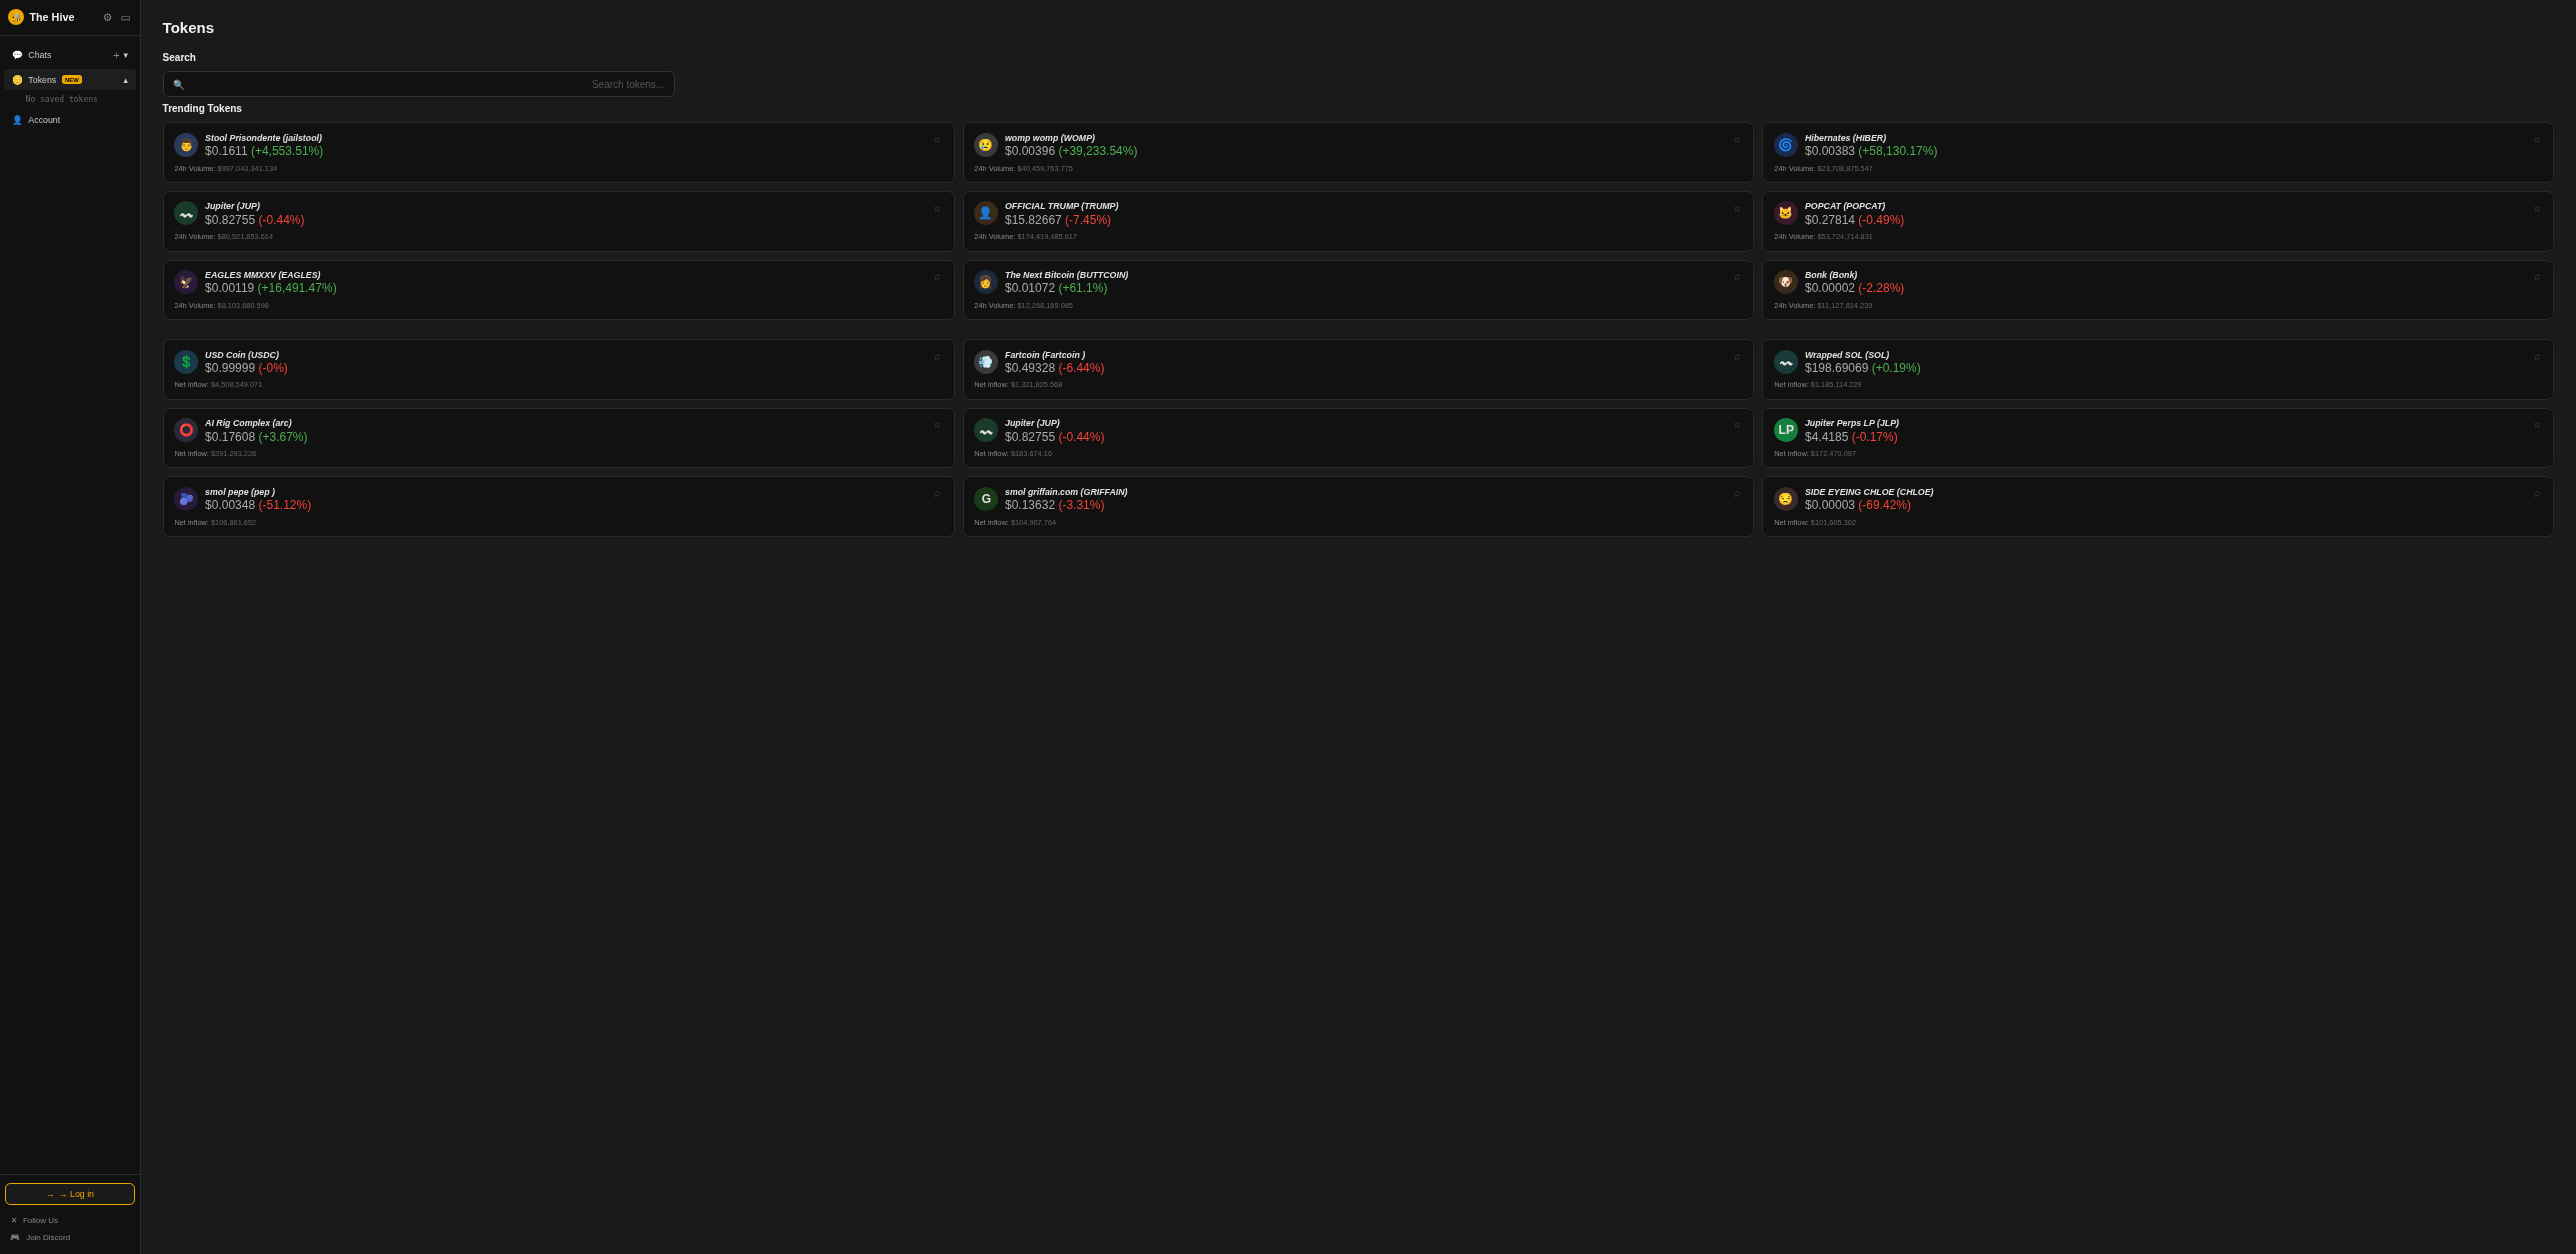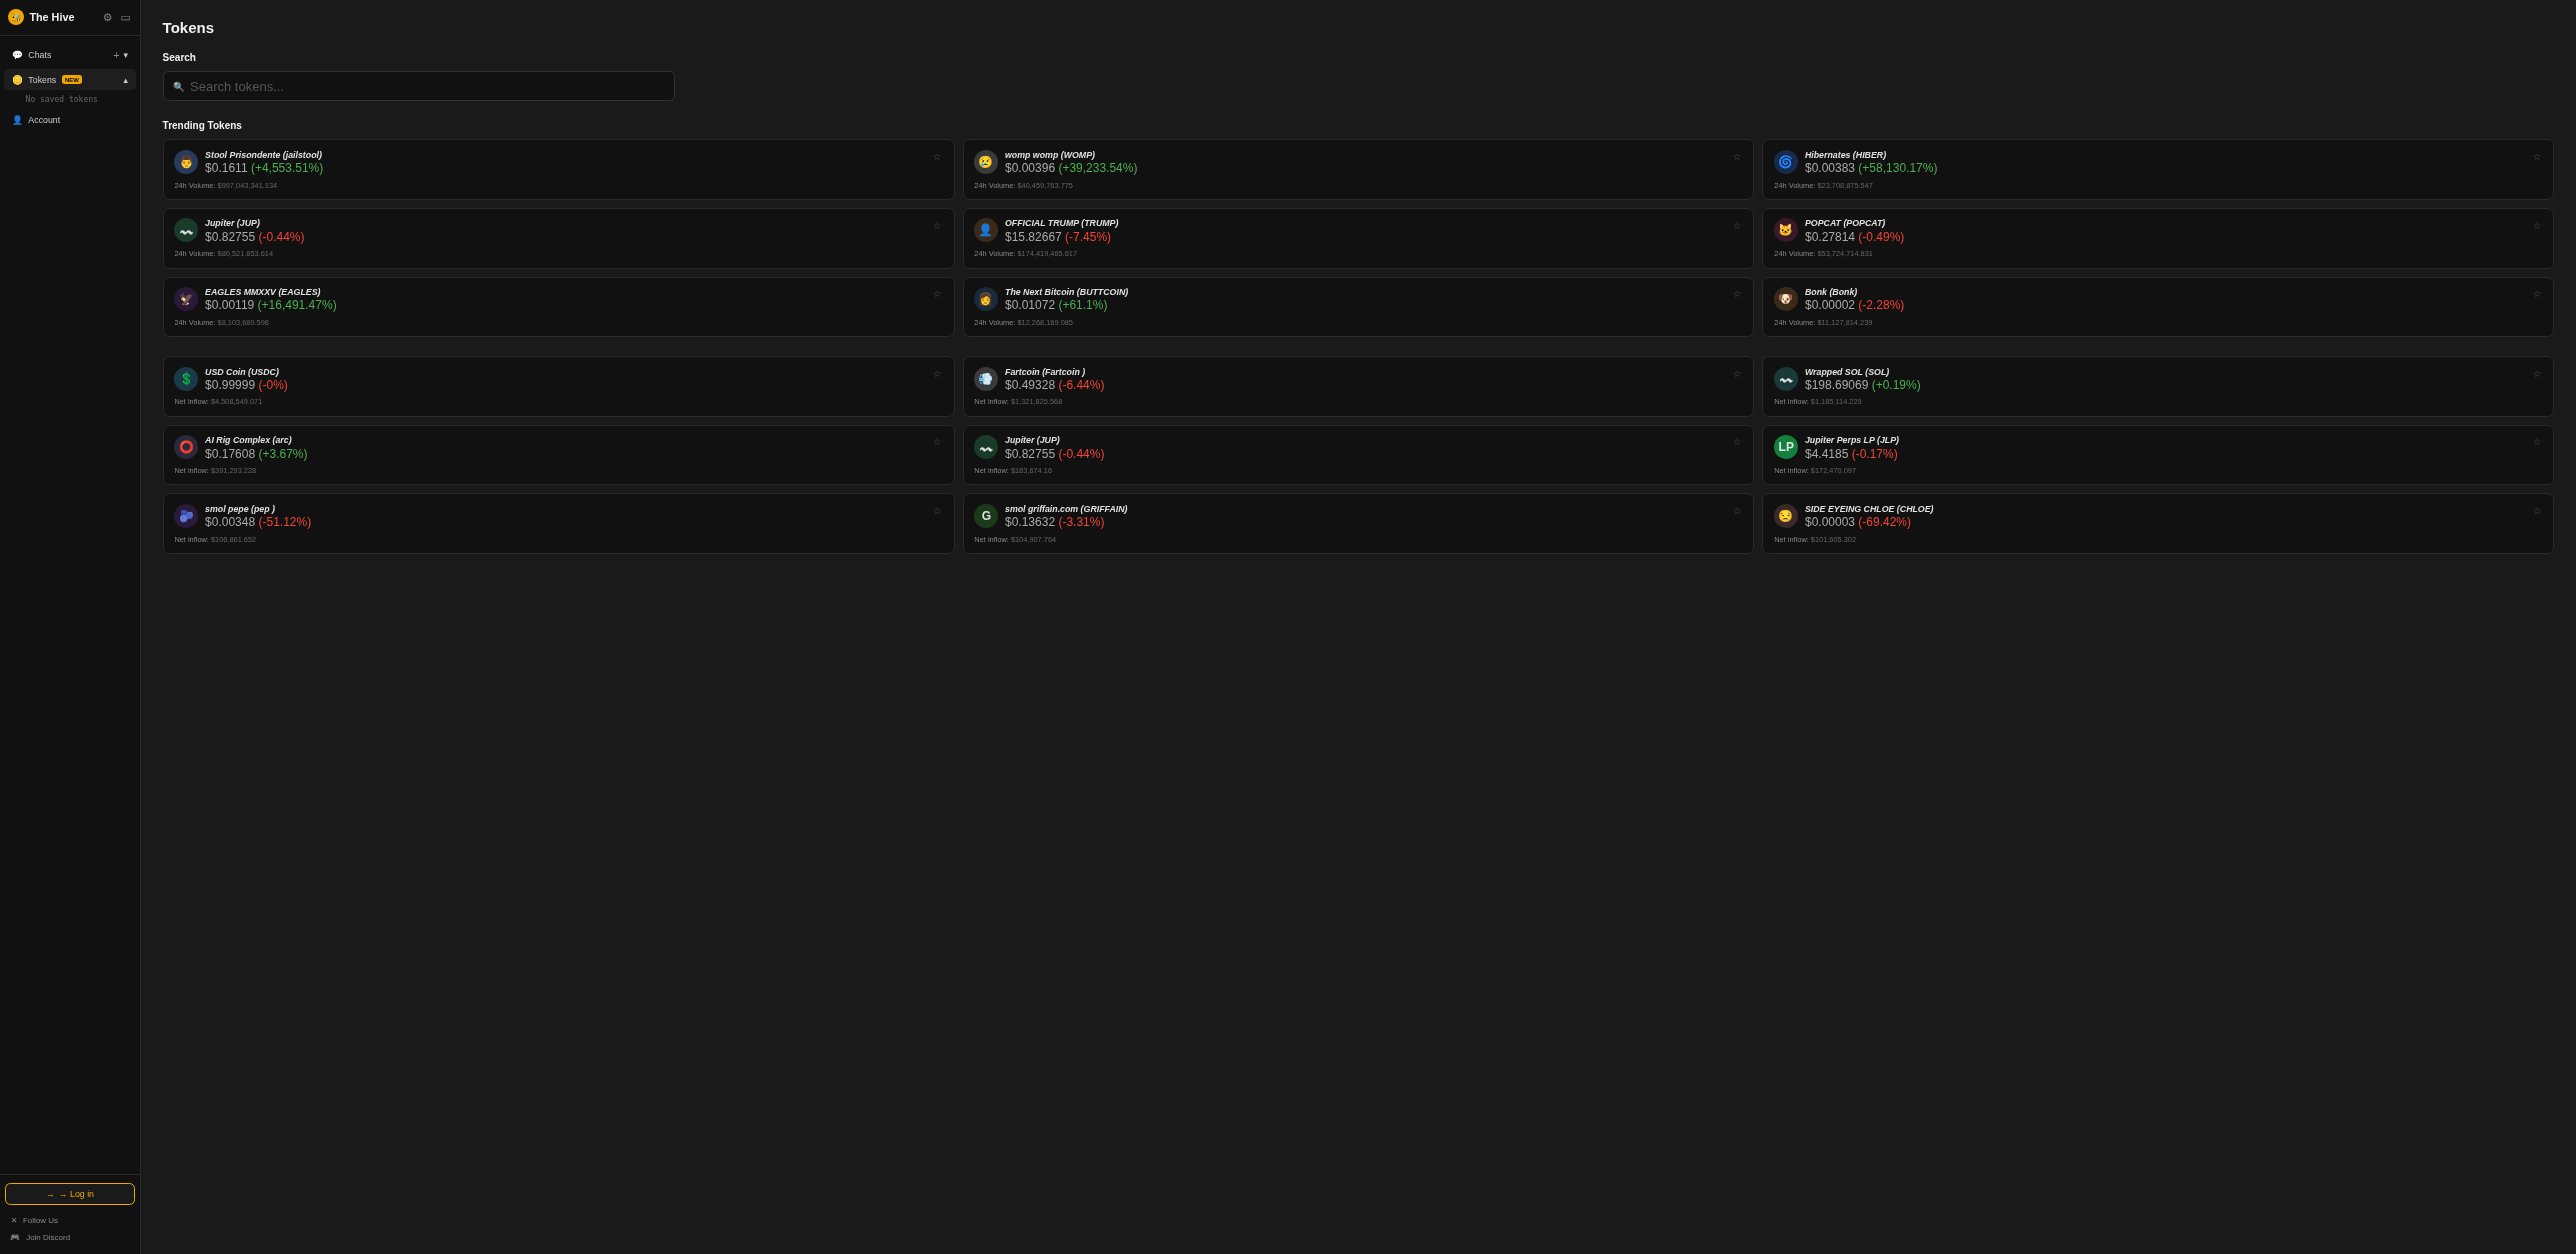--- a/index.html
+++ b/index.html
@@ -147,43 +147,44 @@
       margin-bottom: 16px;
     }
     .section-title {
       font-size: 10px;
       font-weight: 600;
       color: #f0f0f0;
       margin-bottom: 8px;
     }
     
     .search-section {
-      margin-bottom: 19px;
+      margin-bottom: 6px;
     }
     .search-box {
       display: flex;
       align-items: center;
       background: #111;
       border: 0.7px solid #333;
       border-radius: 5.4px;
       padding: 6.7px 9.4px;
       gap: 5.4px;
       max-width: 512px;
     }
     .search-icon-span {
       color: #666;
       font-size: 9.4px;
     }
     .search-input {
       background: none;
       border: none;
       color: #ccc;
-      font-size: 13px;
+      font-size: 10px;
       flex: 1;
       outline: none;
+      text-align: right;
     }
     .search-input::placeholder { color: #555; }
     
     .tokens-grid {
       display: grid;
       grid-template-columns: repeat(3, 1fr);
       gap: 8px;
       margin-bottom: 19px;
     }
     .token-card {

